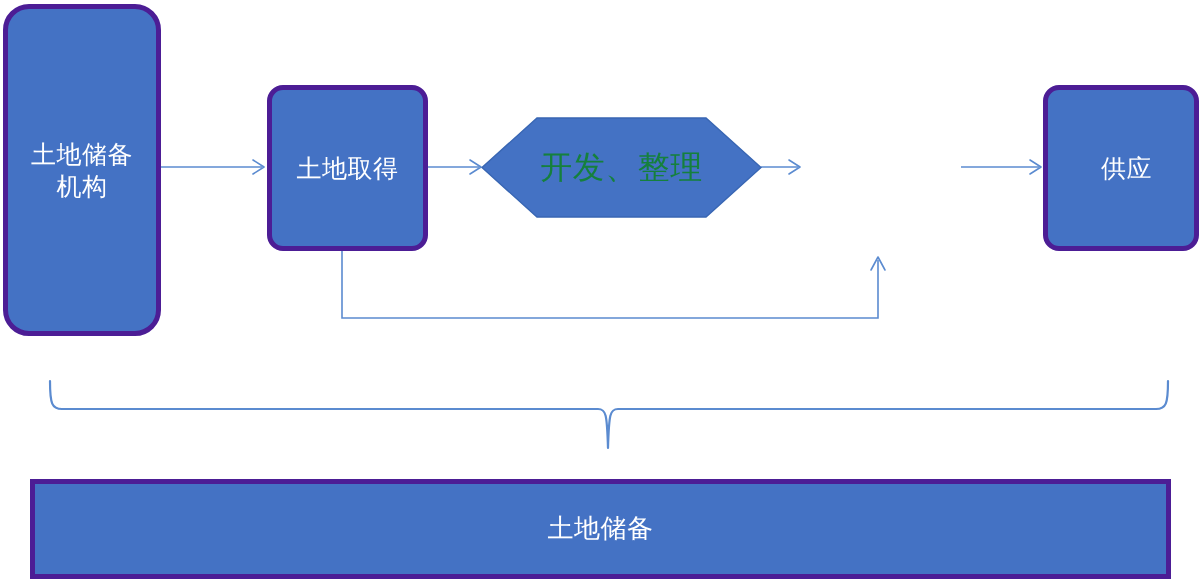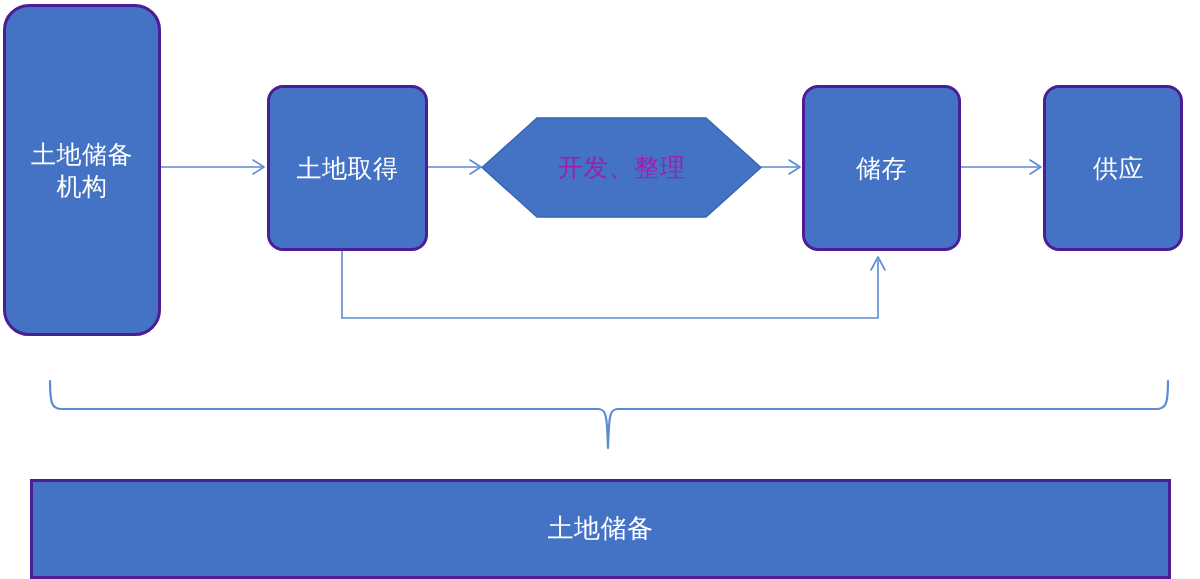--- a/index.html
+++ b/index.html
@@ -21,43 +21,43 @@
     background: #ffffff;
   }
   .node {
     position: absolute;
     display: flex;
     align-items: center;
     justify-content: center;
     text-align: center;
     color: #ffffff;
     background: #4472C4;
-    border: 3px solid #4c1d95;
+    border: 5px solid #4c1d95;
     box-sizing: border-box;
     font-size: 25px;
     line-height: 1.28;
     letter-spacing: 0.5px;
     white-space: pre-line;
     user-select: none;
   }
   .node.rounded { border-radius: 16px; }
   .node.tall    { border-radius: 26px; }
   .node.bar     { border-radius: 0; font-size: 26px; }
   .hexwrap {
     position: absolute;
   }
   .hexwrap svg { display: block; }
   .hexlabel {
     position: absolute;
     inset: 0;
     display: flex;
     align-items: center;
     justify-content: center;
-    color: #a21caf;
-    font-size: 25px;
+    color: #15803d;
+    font-size: 32px;
     letter-spacing: 0.5px;
     user-select: none;
     pointer-events: none;
   }
   #edges {
     position: absolute;
     left: 0; top: 0;
     width: 1200px;
     height: 579px;
     pointer-events: none;
@@ -136,25 +136,22 @@
 
   <div class="hexwrap" style="left:481px; top:117px; width:281px; height:101px;">
     <svg width="281" height="101" viewBox="0 0 281 101">
       <polygon points="1,50.5 56,1 225,1 280,50.5 225,100 56,100" fill="#4472C4" stroke="#3866B3" stroke-width="1.4"></polygon>
     </svg>
     <div class="hexlabel">
       <span>开发、整理</span>
     </div>
   </div>
 
-  <div class="node rounded" style="left:802px; top:85px; width:159px; height:166px;">
-    <span>储存</span>
-  </div>
 
-  <div class="node rounded" style="left:1043px; top:85px; width:140px; height:166px;padding-left:11px;">
+  <div class="node rounded" style="left:1043px; top:85px; width:156px; height:166px;padding-left:11px;">
     <span>供应</span>
   </div>
 
   <div class="node bar" style="left:30px; top:479px; width:1141px; height:100px;">
     <span>土地储备</span>
   </div>
 
 </div>
 
 </body></html>

